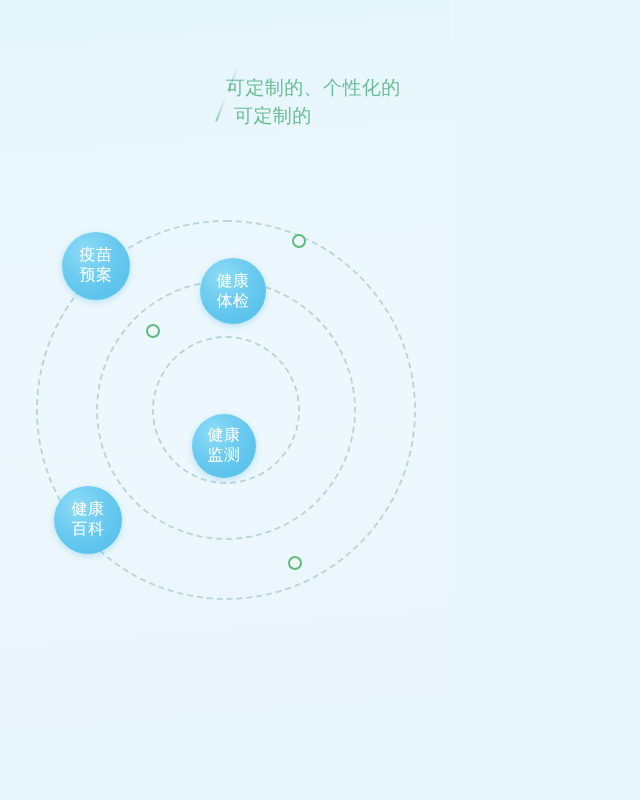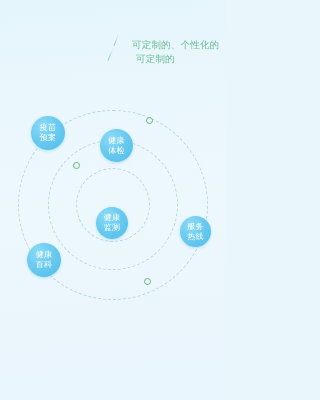--- a/index.html
+++ b/index.html
@@ -38,21 +38,21 @@
     font-size: 19px;
     font-weight: bold;
     letter-spacing: 0.5px;
     color: #4eb277;
     text-shadow: 0 1px 1px rgba(120,200,160,0.35);
     white-space: nowrap;
   }
 
   .subtitle {
     position: absolute;
-    left: 132px;
+    left: 113px;
     top: 10px;
     width: 104px;
     font-size: 9.5px;
     line-height: 14px;
     color: #6bbd93;
     letter-spacing: 0.2px;
   }
 
   .subtitle .line2 {
     display: block;
@@ -175,24 +175,20 @@
     <div class="bubble b-checkup">
       <span>健康</span>
       <span>体检</span>
     </div>
 
     <div class="bubble b-monitor">
       <span>健康</span>
       <span>监测</span>
     </div>
 
-    <div class="bubble b-hotline">
-      <span>服务</span>
-      <span>热线</span>
-    </div>
 
     <div class="bubble b-wiki">
       <span>健康</span>
       <span>百科</span>
     </div>
   </div>
 
 </div>
 
 </body></html>

